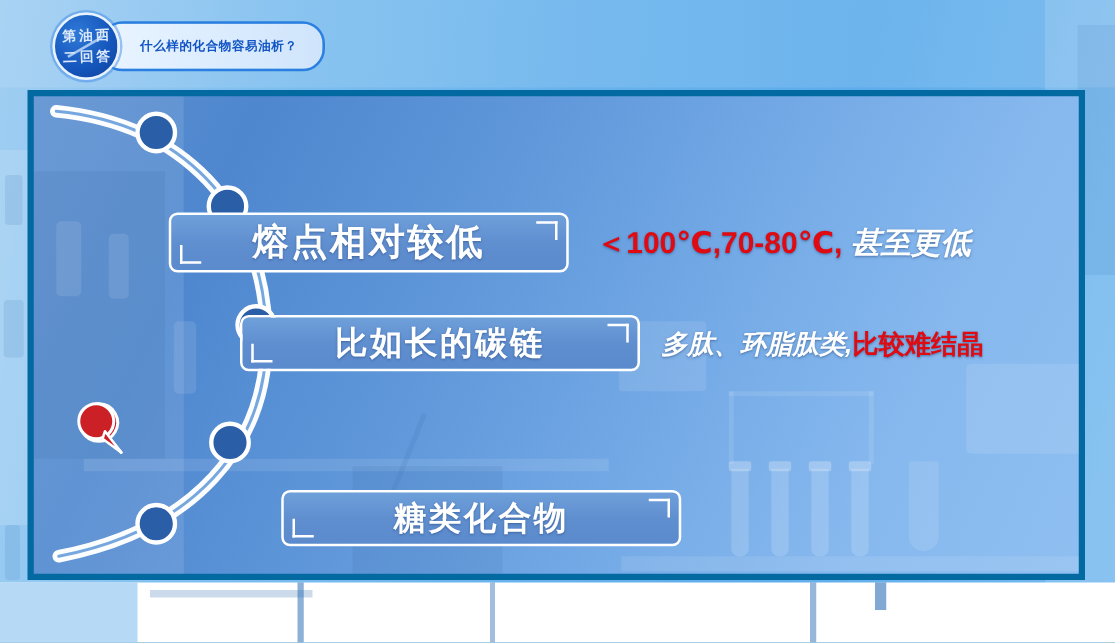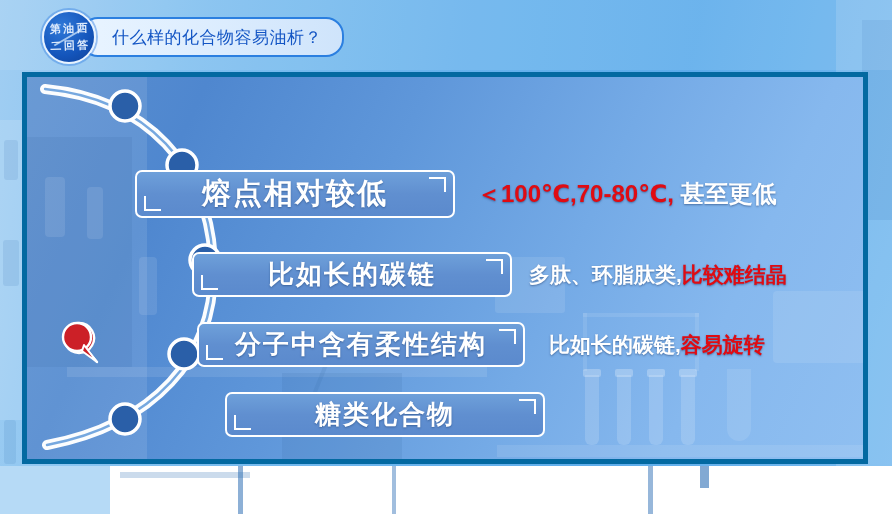--- a/index.html
+++ b/index.html
@@ -46,21 +46,21 @@
   }
   .logo-slash{
     position:absolute;width:34px;height:2px;background:#bcd8f7;
     transform:rotate(-30deg);opacity:.85;
   }
   .title-pill{
     margin-left:-16px;height:36px;padding:0 20px 0 30px;
     display:flex;align-items:center;
     border:2px solid #2b7fe0;border-radius:18px;
     background:linear-gradient(90deg,#e9f4ff 0%,#dbecfe 55%,#cfe4fb 100%);
-    color:#1355c4;font-weight:400;font-size:17px;letter-spacing:.5px;
+    color:#1355c4;font-weight:700;font-size:10px;letter-spacing:.5px;
     white-space:nowrap;
   }
 
   
   .panel-frame{
     position:absolute;left:22px;top:72px;width:846px;height:392px;
     background:#0369a1;
     padding:5px;box-sizing:border-box;
   }
   .panel{
@@ -92,21 +92,21 @@
     letter-spacing:2px;
   }
   .chip .br{position:absolute;width:15px;height:13px;border:2px solid #ffffff;}
   .chip .br.bl{left:7px;bottom:5px;border-top:none;border-right:none;}
   .chip .br.tr{right:7px;top:5px;border-bottom:none;border-left:none;}
   .note{
     margin-left:16px;white-space:nowrap;font-weight:700;
     text-shadow:0 1px 2px rgba(20,50,100,.5);
   }
   .note .red{color:#e00b12;}
-  .note .wht{color:#ffffff;}
+  .note .wht{color:#ffffff;font-style:italic;}
 
   
   #row1{left:108px;top:93px;}
   #row1 .chip{width:320px;height:48px;font-size:29px;}
   #row1 .note{font-size:24px;margin-left:22px;}
 
   #row2{left:165px;top:175px;}
   #row2 .chip{width:320px;height:45px;font-size:26px;}
   #row2 .note{font-size:21px;margin-left:17px;}
 
@@ -221,30 +221,20 @@
         <div class="chip">
           <span class="br bl"></span>
           <span class="br tr"></span>
           <span>比如长的碳链</span>
         </div>
         <div class="note">
           <span class="wht">多肽、环脂肽类,</span><span class="red">比较难结晶</span>
         </div>
       </div>
 
-      <div class="row" id="row3">
-        <div class="chip">
-          <span class="br bl"></span>
-          <span class="br tr"></span>
-          <span>分子中含有柔性结构</span>
-        </div>
-        <div class="note">
-          <span class="wht">比如长的碳链,</span><span class="red">容易旋转</span>
-        </div>
-      </div>
 
       <div class="row" id="row4">
         <div class="chip">
           <span class="br bl"></span>
           <span class="br tr"></span>
           <span>糖类化合物</span>
         </div>
       </div>
 
     </div>

